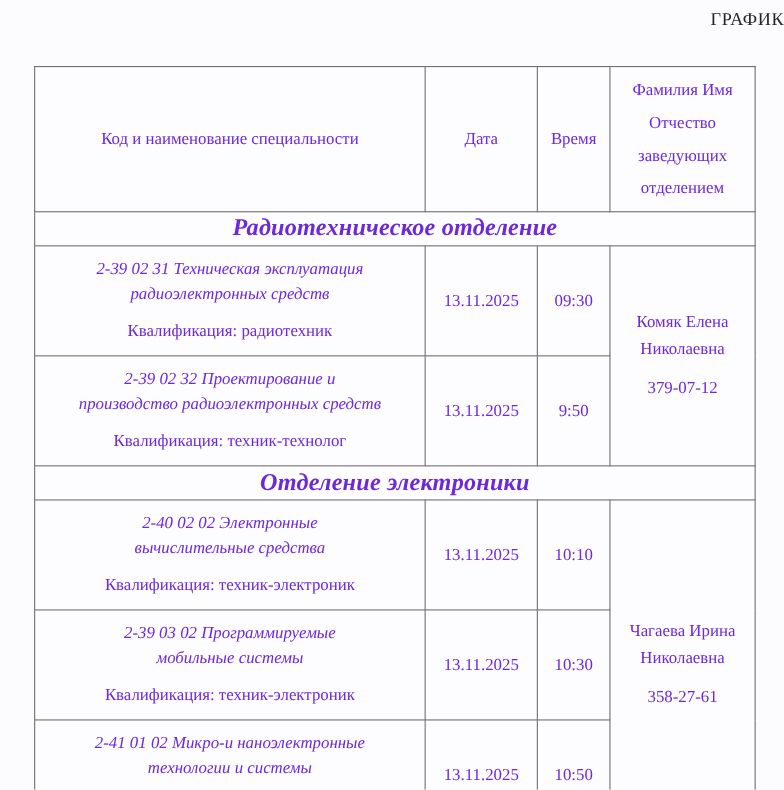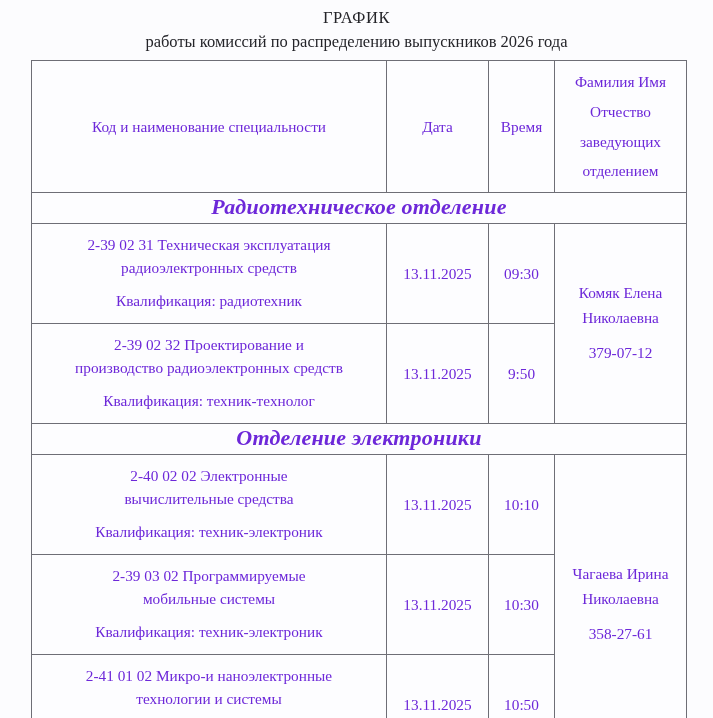--- a/index.html
+++ b/index.html
@@ -21,21 +21,21 @@
     position: relative;
     width: 713px;
     height: 718px;
     background: #fcfcfe;
     overflow: hidden;
   }
 
   
   .titleblock {
     padding-top: 8px;
-    text-align: center;
+    text-align: right;
   }
   .doc-title {
     font-size: 16.5px;
     letter-spacing: 0.6px;
     line-height: 1.25;
     color: #242429;
   }
   .doc-subtitle {
     font-size: 16.5px;
     line-height: 1.35;
@@ -93,41 +93,40 @@
   }
 
   
   tr.data td { height: 100px; }
   td.spec {
     text-align: center;
     line-height: 1.5;
     padding-top: 2px;
     padding-bottom: 2px;
   }
-  td.spec .ln { display: block; }
+  td.spec .ln { display: block; font-style: italic; }
   td.spec .qual { display: block; margin-top: 11px; }
   td.date, td.time {
     text-align: center;
     white-space: nowrap;
   }
   td.head {
     text-align: center;
     line-height: 1.62;
   }
   td.head .nm { display: block; }
   td.head .phone { display: block; margin-top: 10px; }
 </style>
 </head>
 <body>
 
 <div class="page">
 
   <div class="titleblock">
     <div class="doc-title">ГРАФИК</div>
-    <div class="doc-subtitle">работы комиссий по распределению выпускников 2026 года</div>
   </div>
 
   <div class="table-wrap">
     <table class="schedule">
       <colgroup>
         <col class="c-spec">
           <col class="c-date">
           <col class="c-time">
           <col class="c-head">
       </colgroup>

